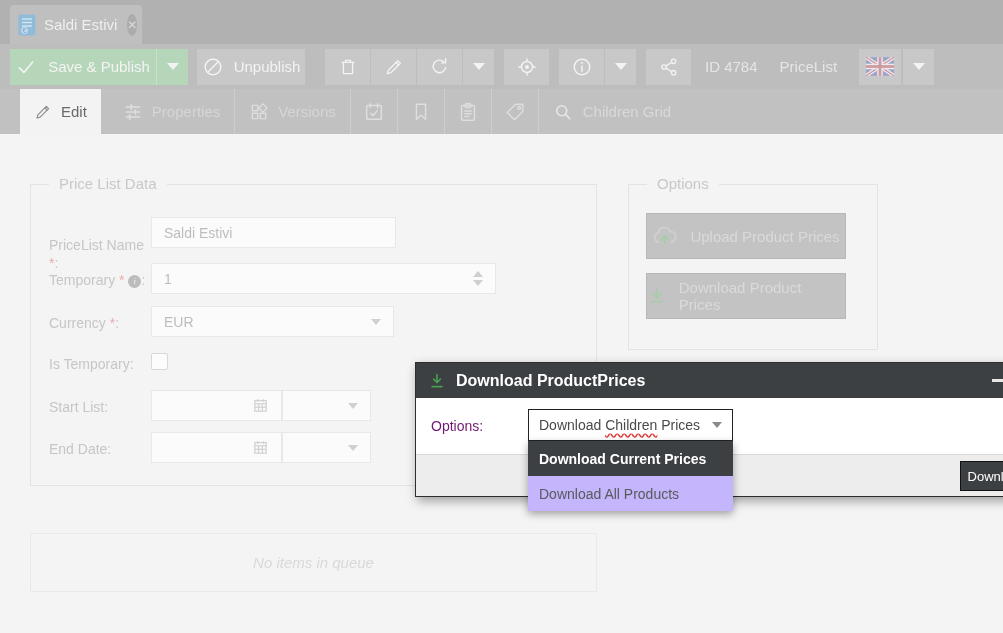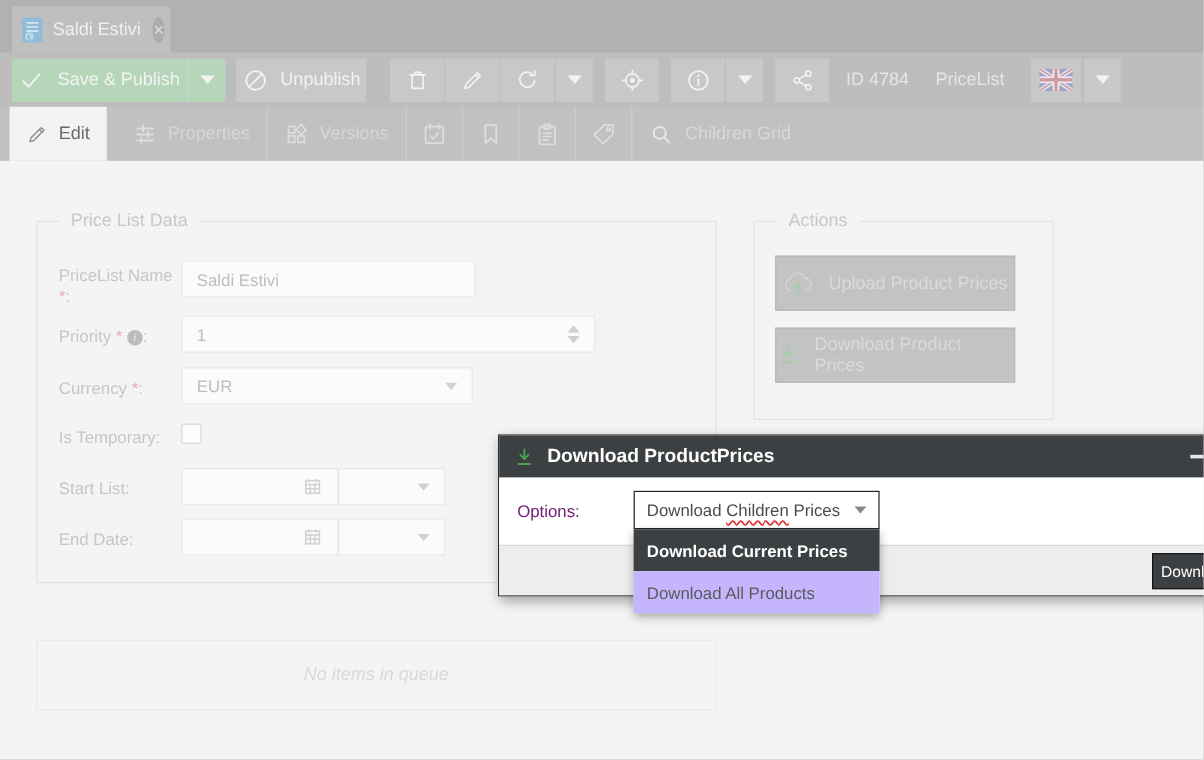--- a/index.html
+++ b/index.html
@@ -196,21 +196,21 @@
         <rect x="13.5" y="0" width="3" height="20" fill="#d09aa3"></rect>
         <rect x="0" y="8.5" width="30" height="3" fill="#d09aa3"></rect>
       </svg>
     </div>
     <div class="tbtn btn-gray arrowseg" style="margin-left:2px;">
       <span class="caret"></span>
     </div>
   </div>
 
   <div class="row2">
-    <div class="ntab active" style="margin-left:8px;">
+    <div class="ntab active" style="margin-left:20px;">
       <svg class="ic" width="18" height="18" viewBox="0 0 24 24">
           <path d="M4 20l1.2-4.2L16.5 4.5l3 3L8.2 18.8 4 20z"></path>
           <path d="M14.5 6.5l3 3"></path>
         </svg>
       <span>Edit</span>
     </div>
     <div class="ntab" style="margin-left:8px;">
       <svg class="ic" width="20" height="20" viewBox="0 0 24 24" style="stroke-width:2;">
           <line x1="4" y1="6" x2="20" y2="6"></line>
           <line x1="10" y1="3.4" x2="10" y2="8.6"></line>
@@ -272,32 +272,32 @@
       <input type="text" placeholder="Children Grid" style="">
     </div>
   </div>
 
   <div class="content">
 
     <div class="fieldset" style="left:30px; top:50px; width:567px; height:302px;">
       <span class="legend">Price List Data</span>
 
       <div class="frow" style="top:32px;">
-        <div class="flabel" style="top:3px;">
+        <div class="flabel" style="top:19px;">
           <span>PriceList Name</span><br>
           <span class="star">*</span><span>:</span>
         </div>
         <div class="finput" style="left:120px; top:0; width:245px;">
           <input value="Saldi Estivi" style="">
         </div>
       </div>
 
       <div class="frow" style="top:78px;">
         <div class="flabel" style="top:8px;">
-          <span>Priority </span><span class="star">*</span>
+          <span>Temporary </span><span class="star">*</span>
           <span class="info-dot">i</span><span>:</span>
         </div>
         <div class="finput" style="left:120px; top:0; width:345px;">
           <input value="1" style="">
           <span class="spinner">
               <span class="spin-up"></span>
               <span class="spin-dn"></span>
             </span>
         </div>
       </div>
@@ -348,21 +348,21 @@
               <line x1="4" y1="14.5" x2="20" y2="14.5"></line>
             </svg>
         </div>
         <div class="finput" style="left:251px; top:0; width:89px;">
           <span class="fcaret"></span>
         </div>
       </div>
     </div>
 
     <div class="fieldset" style="left:628px; top:50px; width:250px; height:166px;">
-      <span class="legend">Actions</span>
+      <span class="legend">Options</span>
       <div class="abtn" style="top:28px;">
         <svg width="26" height="22" viewBox="0 0 26 22" style="fill:none; stroke-linecap:round; stroke-linejoin:round;">
           <path d="M7 17a4.6 4.6 0 0 1-.6-9.1 6 6 0 0 1 11.6-1.3A4.6 4.6 0 0 1 19 17" stroke="#d0d0d0" stroke-width="1.7"></path>
           <path d="M13 18.5v-7" stroke="#a5cda8" stroke-width="1.8"></path>
           <polyline points="10 14 13 11 16 14" stroke="#a5cda8" stroke-width="1.8"></polyline>
         </svg>
         <span>Upload Product Prices</span>
       </div>
       <div class="abtn" style="top:88px;">
         <svg width="20" height="20" viewBox="0 0 24 24" style="fill:none; stroke:#a5cda8; stroke-width:1.9; stroke-linecap:round; stroke-linejoin:round;">

